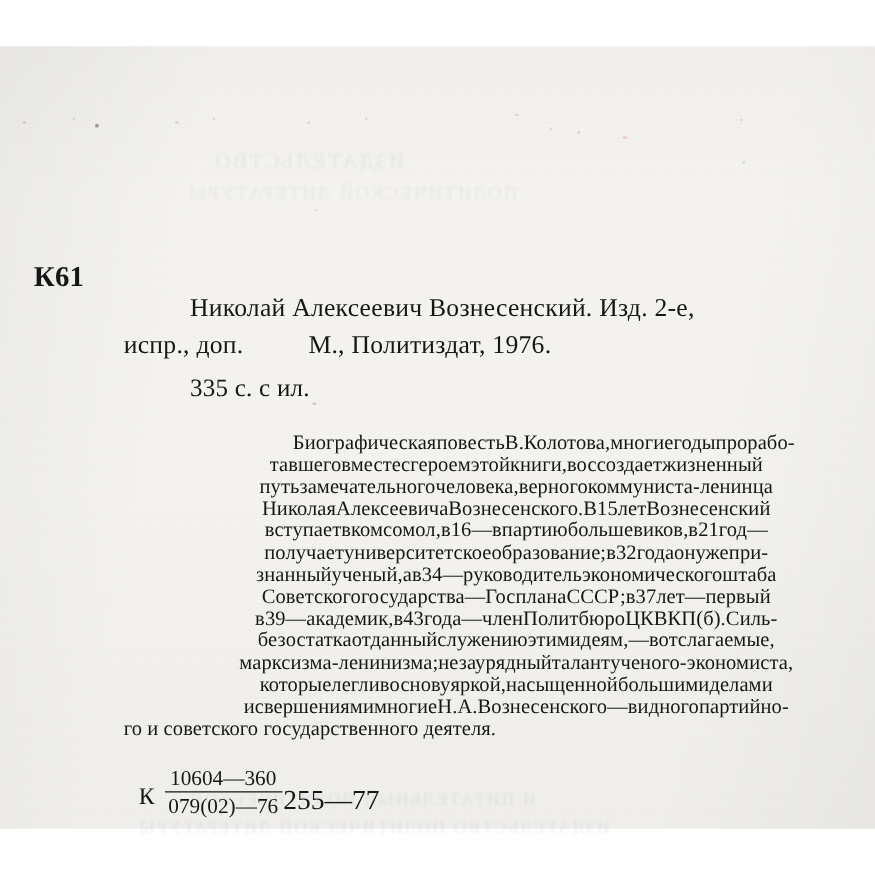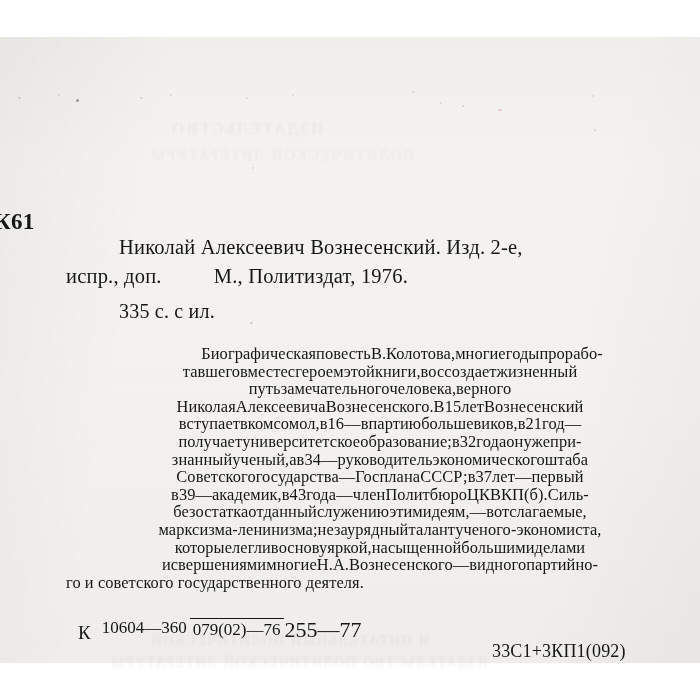--- a/index.html
+++ b/index.html
@@ -69,20 +69,21 @@
     position: absolute;
     border-radius: 50%;
     pointer-events: none;
   }
 
   
   #content {
     position: absolute;
     inset: 0;
     color: #161616;
+    margin-left: 33px;
   }
 
   .shelfmark {
     position: absolute;
     left: -6px;
     top: 172px;
     font-size: 23px;
     font-weight: bold;
     letter-spacing: .01em;
     white-space: nowrap;
@@ -158,21 +159,21 @@
     white-space: nowrap;
   }
   .code-left .k {
     font-size: 19px;
     margin-right: 8px;
     align-self: center;
     padding-top: 9px;
   }
   .fraction {
     display: inline-flex;
-    flex-direction: row;
+    flex-direction: column;
     text-align: center;
     font-size: 17px;
     line-height: 19px;
   }
   .fraction .num { padding: 0 3px 1px 3px; }
   .fraction .den { padding: 1px 3px 0 3px; border-top: 1.6px solid #161616; }
   .code-left .tail {
     font-size: 22px;
     align-self: flex-end;
     padding-bottom: 1px;
@@ -254,20 +255,21 @@
               <span>этой</span>
               <span>книги,</span>
               <span>воссоздает</span>
               <span>жизненный</span>
             </div>
             <div class="ann-line">
               <span>путь</span>
               <span>замечательного</span>
               <span>человека,</span>
               <span>верного</span>
+              <span>коммуниста-ленинца</span>
             </div>
             <div class="ann-line">
               <span>Николая</span>
               <span>Алексеевича</span>
               <span>Вознесенского.</span>
               <span>В</span>
               <span>15</span>
               <span>лет</span>
               <span>Вознесенский</span>
             </div>
@@ -379,18 +381,17 @@
       <div class="imprint">
         <div class="code-left">
           <span class="k">К</span>
           <span class="fraction">
             <span class="num">10604—360</span>
             <span class="den">079(02)—76</span>
           </span>
           <span class="tail">255—77</span>
         </div>
 
-        <div class="code-right">33С1+3КП1(092)</div>
       </div>
 
     </div>
   </div>
 </div>
 
 </body></html>

